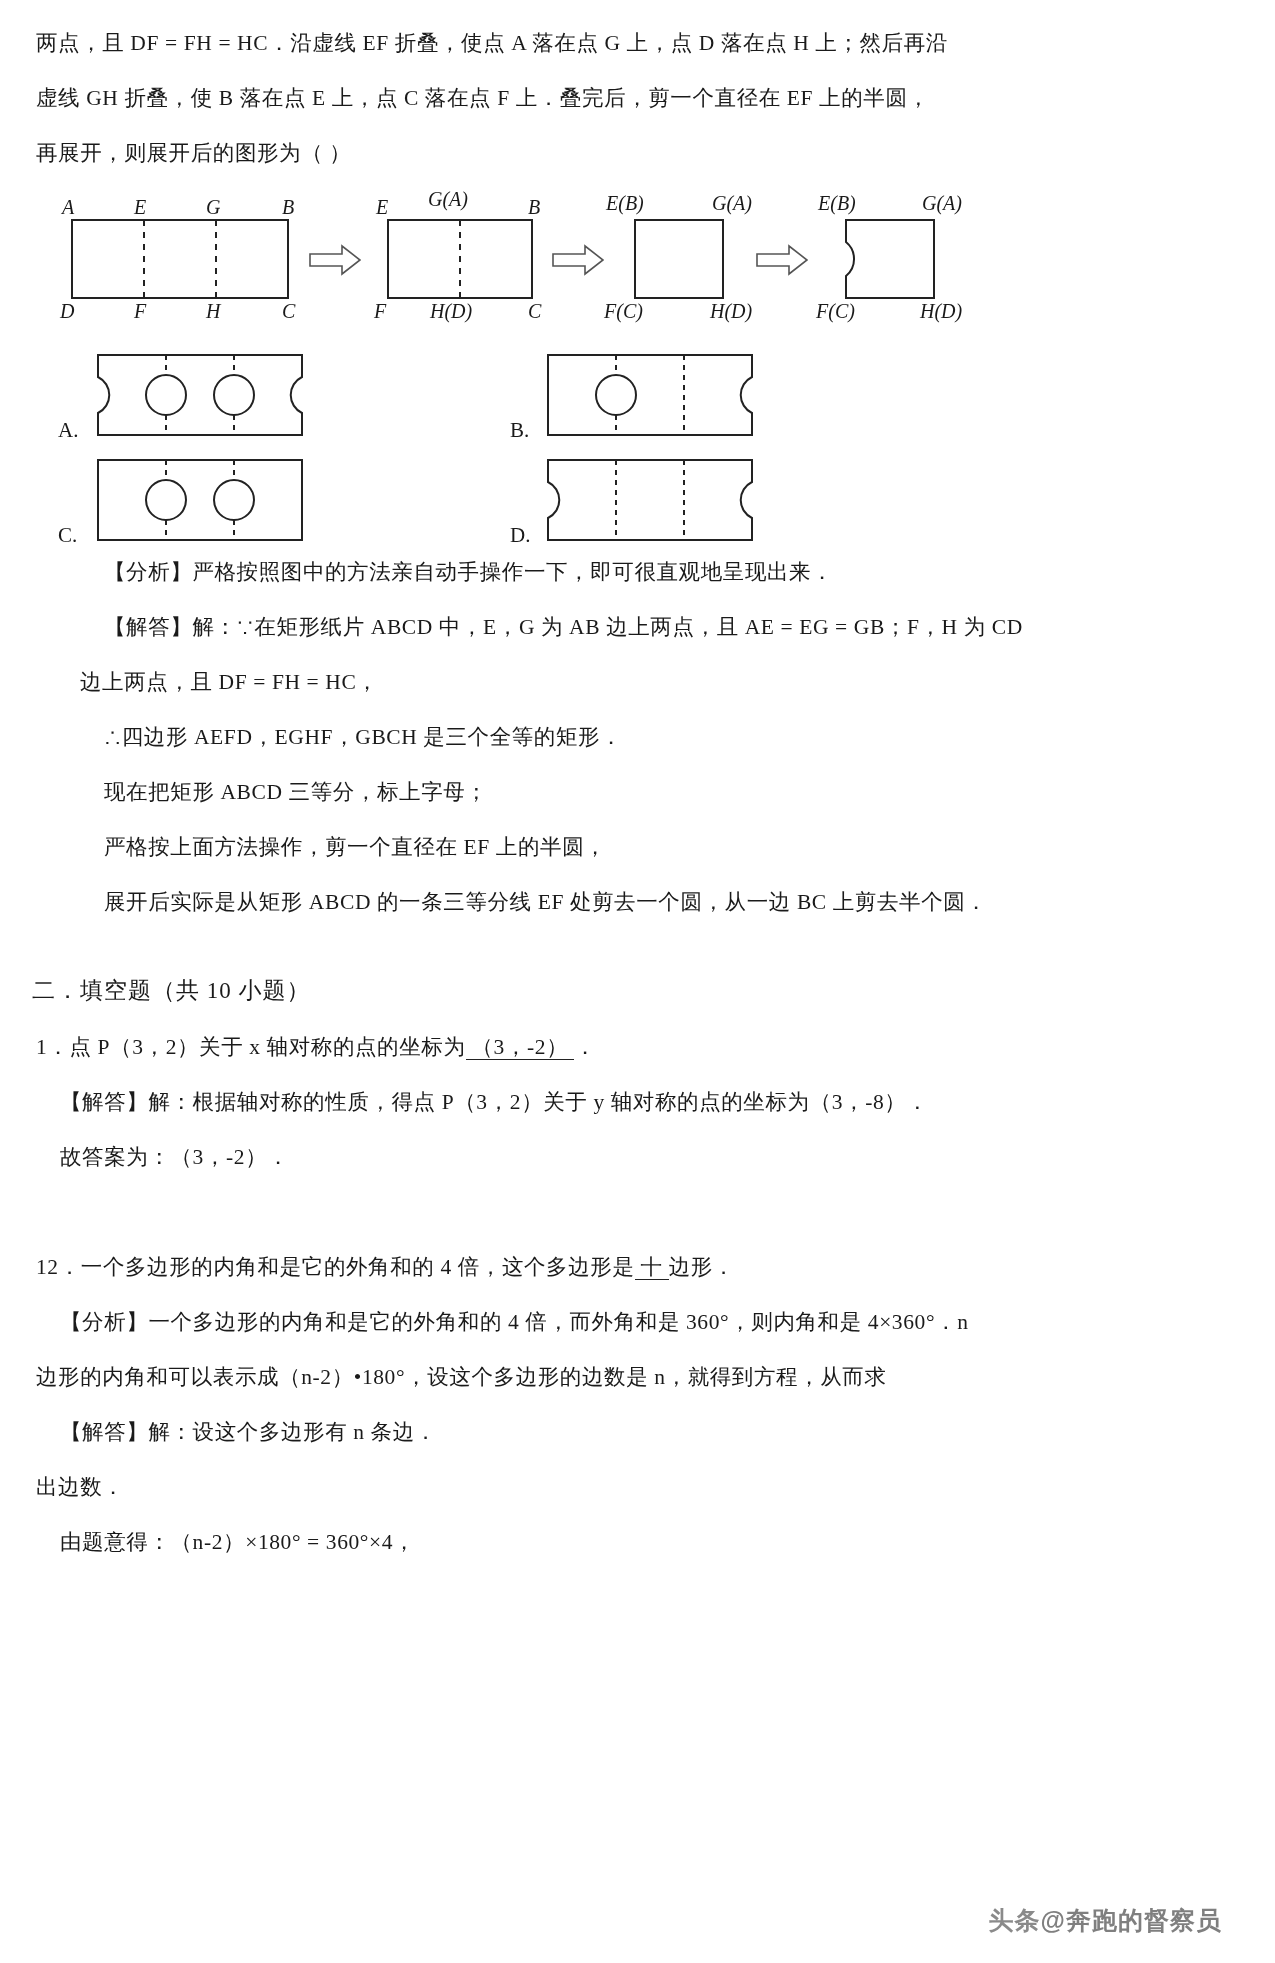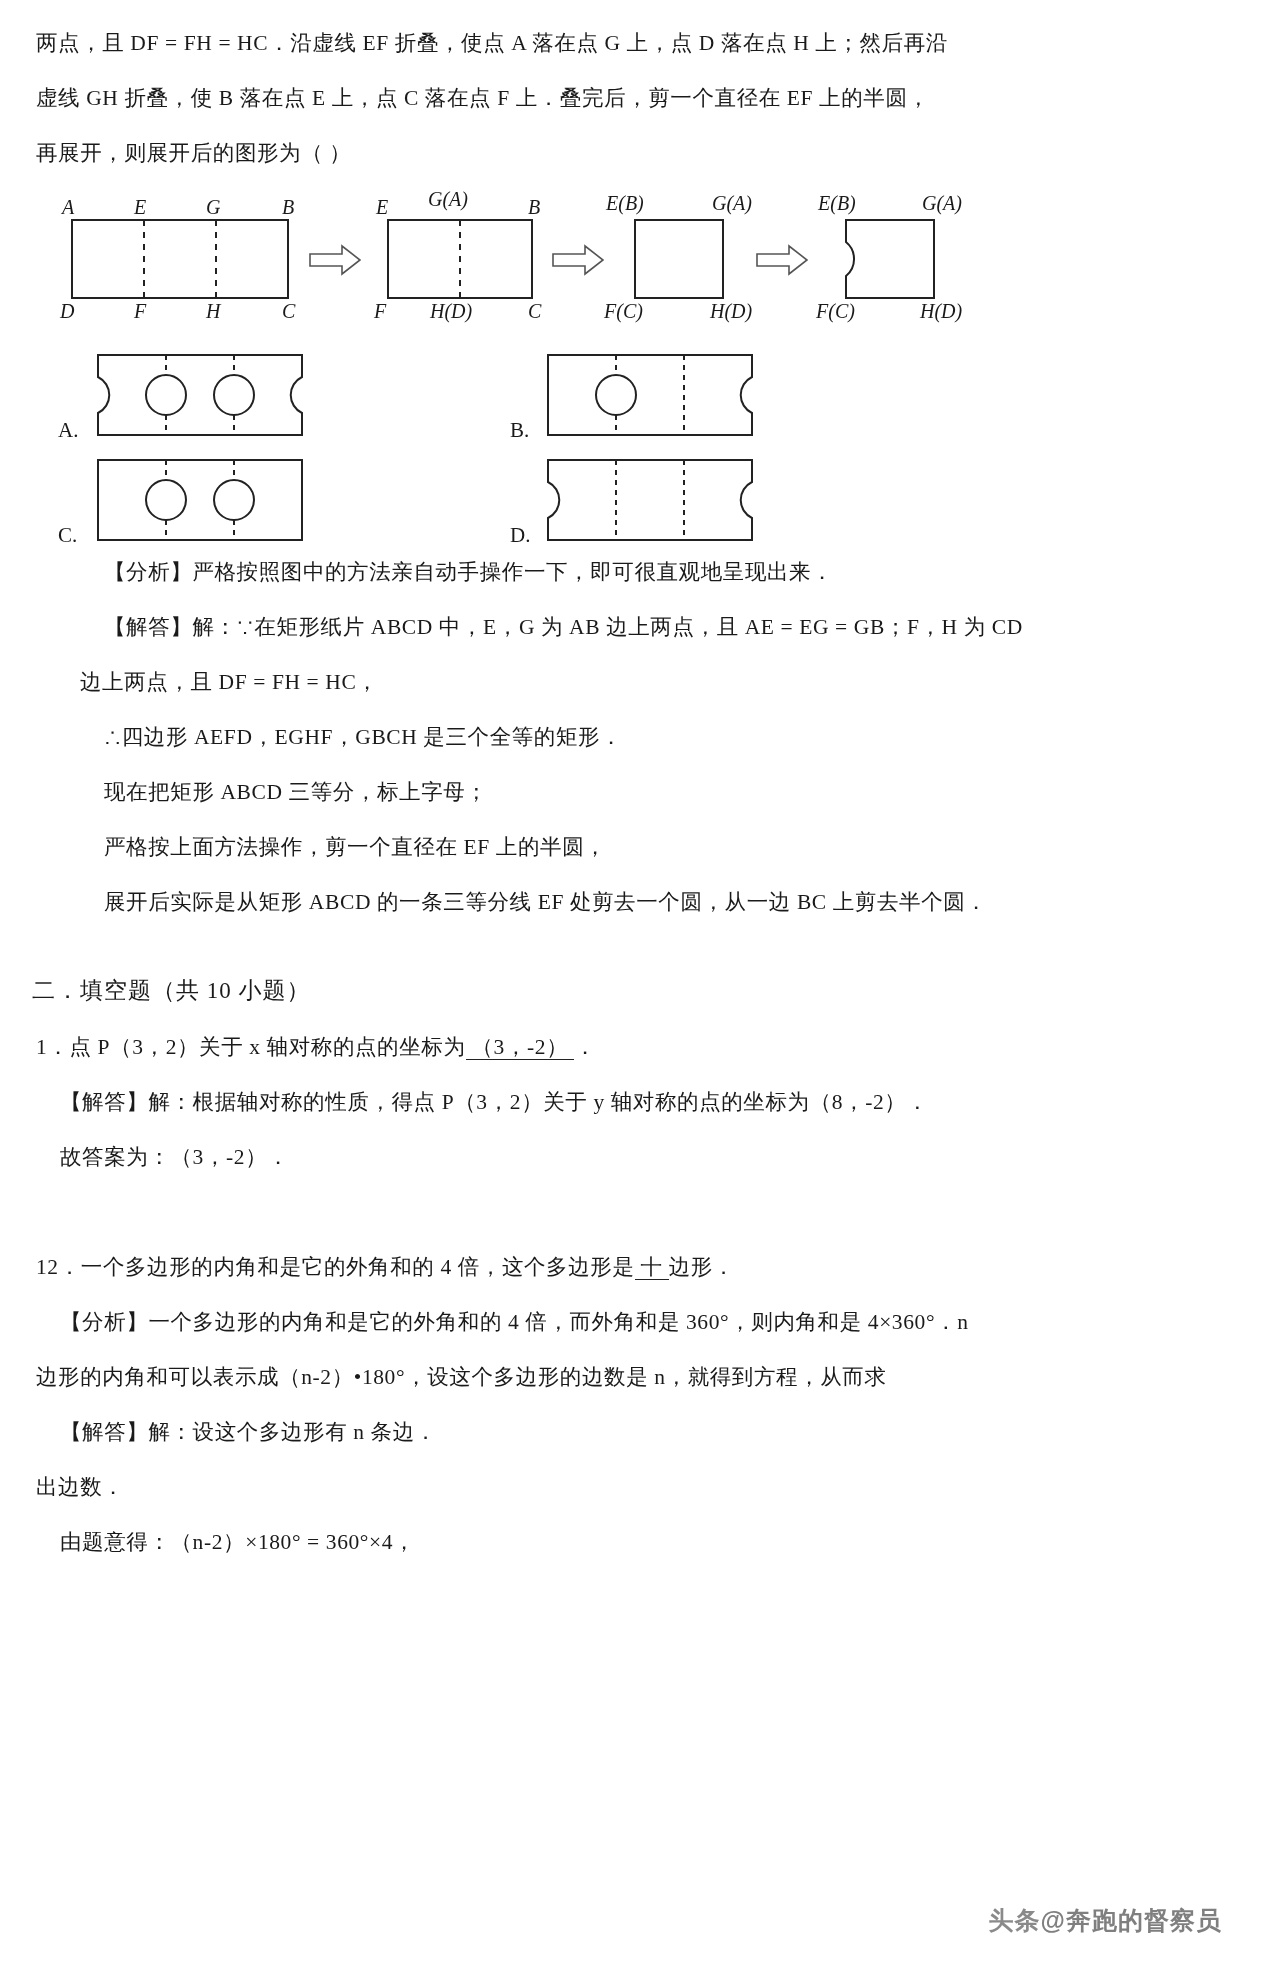--- a/index.html
+++ b/index.html
@@ -238,21 +238,21 @@
   </div>
 
   <div class="txt-block" style="top:963px;">
     <div class="para section-head">二．填空题（共 10 小题）</div>
   </div>
 
   <div class="txt-block" style="top:1020px;">
     <div class="para hang">
       <span>1．</span><span>点 P（3，2）关于 x 轴对称的点的坐标为</span><span class="ul">（3，-2）</span><span>．</span>
     </div>
-    <div class="para flush">【解答】解：根据轴对称的性质，得点 P（3，2）关于 y 轴对称的点的坐标为（8，-2）．</div>
+    <div class="para flush">【解答】解：根据轴对称的性质，得点 P（3，2）关于 y 轴对称的点的坐标为（3，-8）．</div>
     <div class="para flush">故答案为：（3，-2）．</div>
   </div>
 
   <div class="txt-block" style="top:1240px;">
     <div class="para hang">
       <span>12．</span><span>一个多边形的内角和是它的外角和的 4 倍，这个多边形是</span><span class="ul">十</span><span>边形．</span>
     </div>
     <div class="para flush">【分析】一个多边形的内角和是它的外角和的 4 倍，而外角和是 360°，则内角和是 4×360°．n</div>
     <div class="para hang">边形的内角和可以表示成（n-2）•180°，设这个多边形的边数是 n，就得到方程，从而求</div>
     <div class="para flush">【解答】解：设这个多边形有 n 条边．</div>

